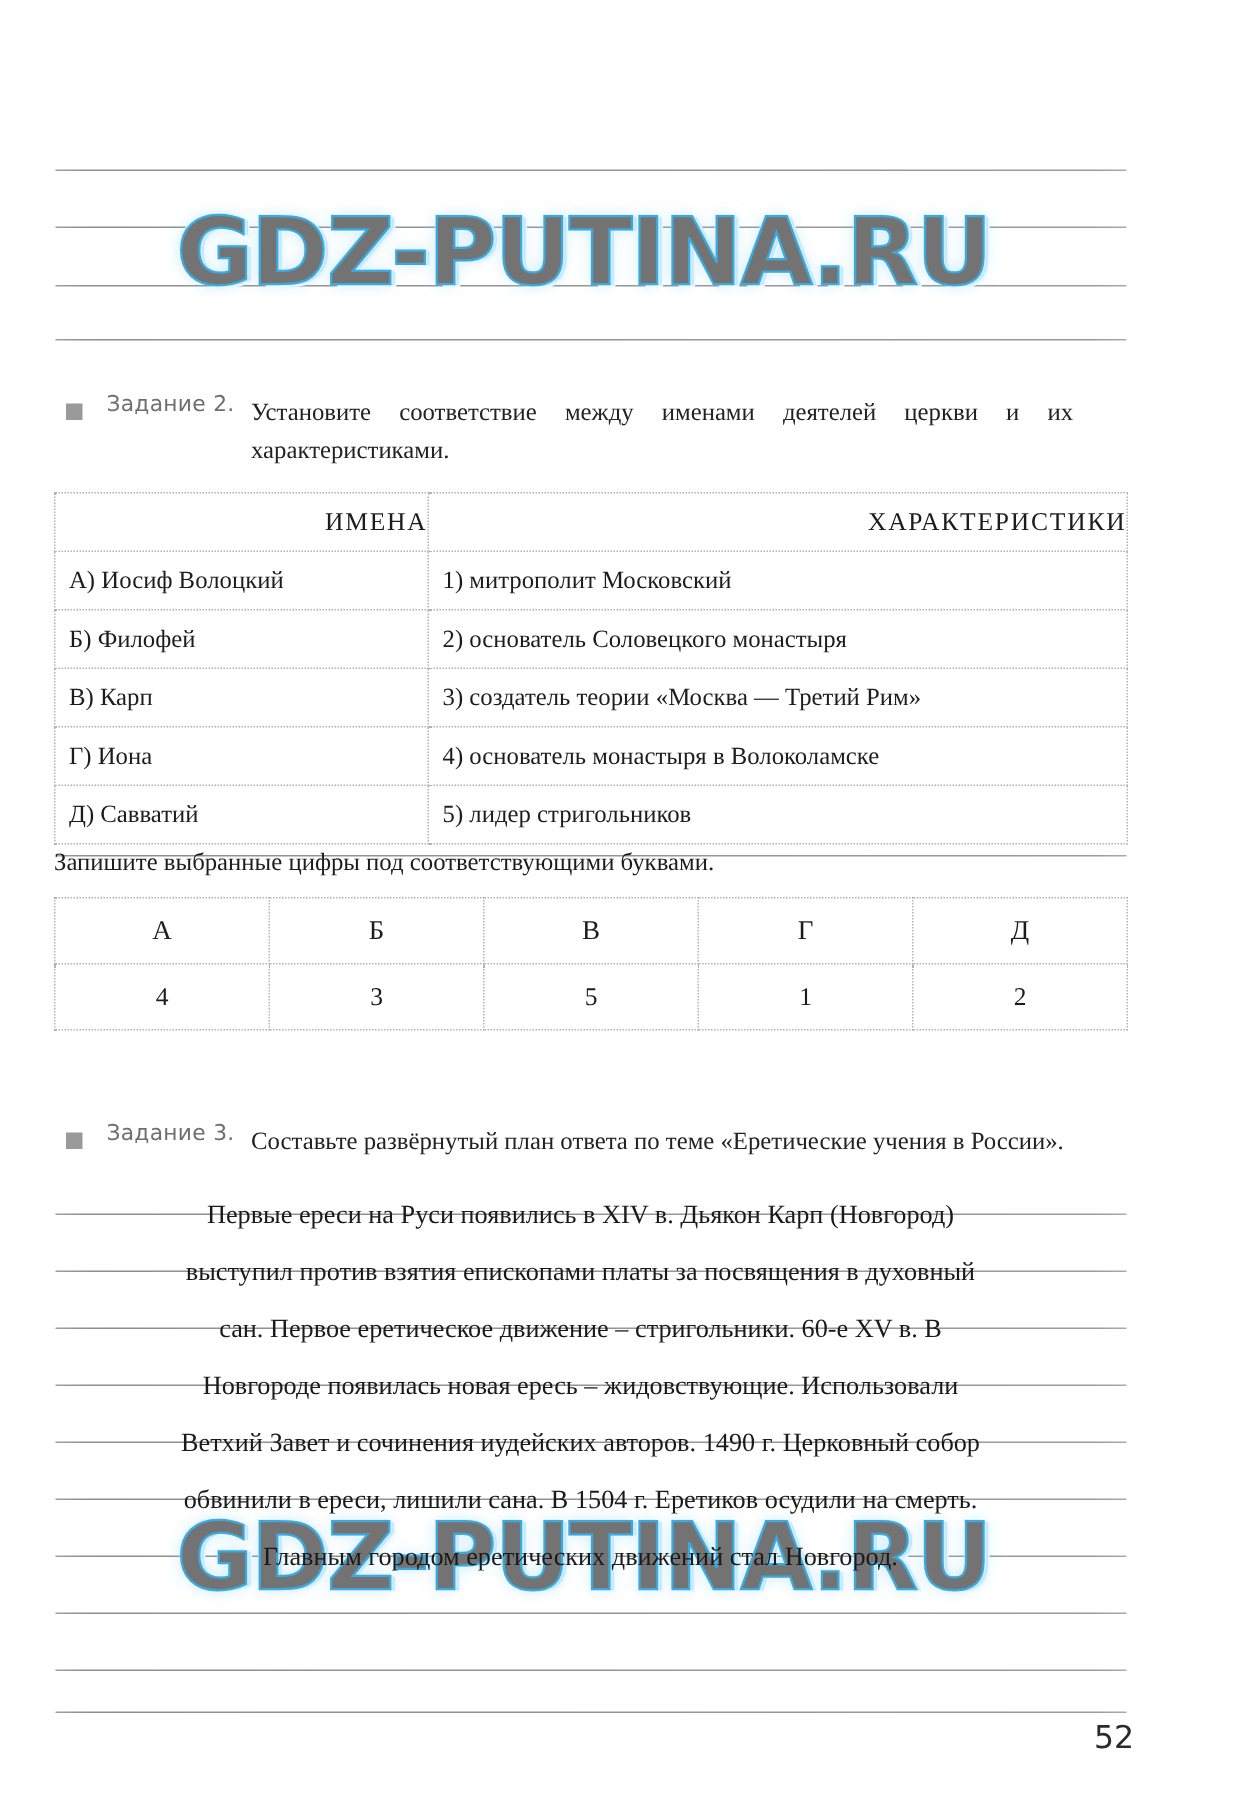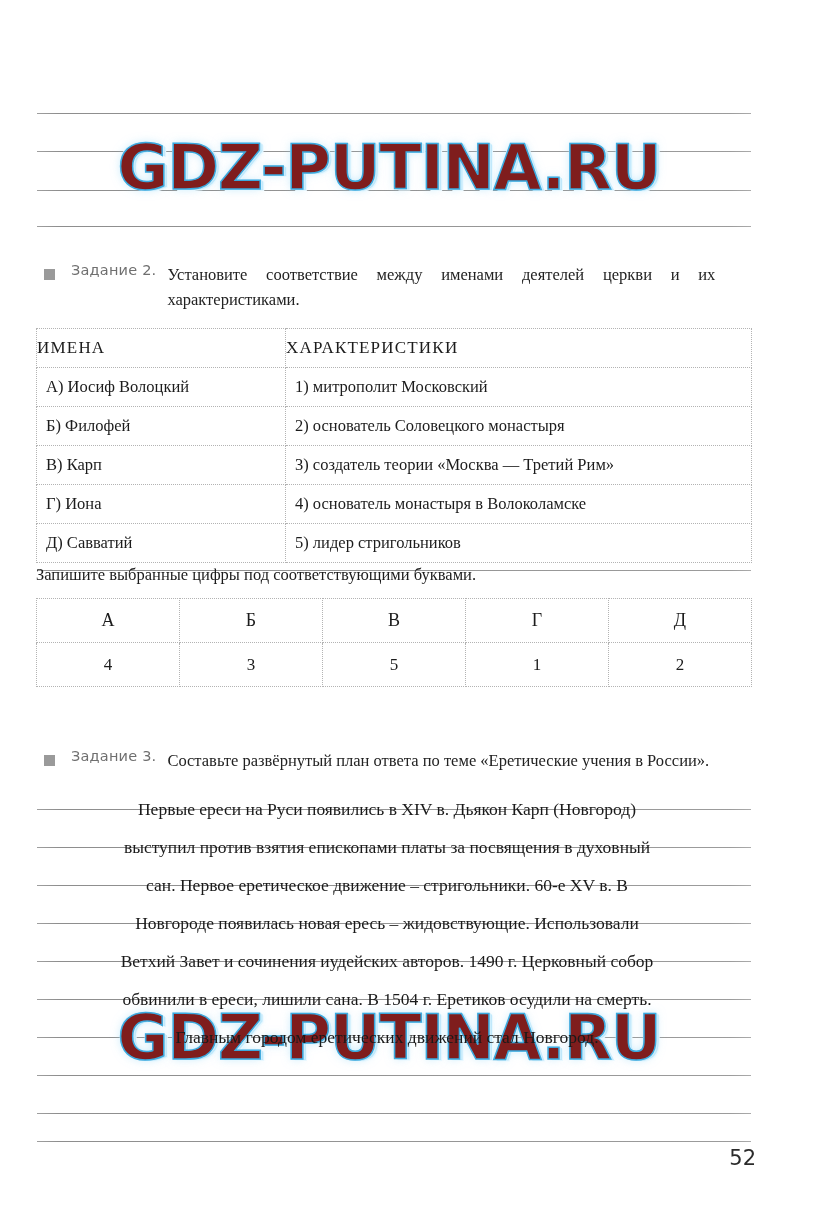--- a/index.html
+++ b/index.html
@@ -23,21 +23,21 @@
 
   
   .watermark{
     position:absolute;
     left:0;width:778px;
     text-align:center;
     font-family:"DejaVu Sans", sans-serif;
     font-weight:bold;
     font-size:62px;
     letter-spacing:-1px;
-    color:#7f1d1d;
+    color:#737373;
     white-space:nowrap;
     -webkit-text-stroke:1.5px #3ba9de;
     text-shadow:
        2px 0 0 #cfeefc,
        3px 1px 0 #bfe8fb,
        4px 2px 0 #e8f8ff,
        -1px -1px 0 #d9f2fe,
        0 0 10px rgba(150,215,245,.55);
     pointer-events:none;
   }
@@ -84,21 +84,21 @@
   .match-table td,.match-table th{
     border:1px dotted #b3b3b3;
     padding:0;
     vertical-align:middle;
   }
   .match-table th{
     height:38px;
     font-weight:normal;
     font-size:17px;
     letter-spacing:1.2px;
-    text-align:left;
+    text-align:right;
     color:#1c1c1c;
   }
   .match-table td{
     height:38px;
     font-size:16.5px;
     padding-left:9px;
     color:#1c1c1c;
     white-space:nowrap;
   }
   .col-names{width:248px;}

